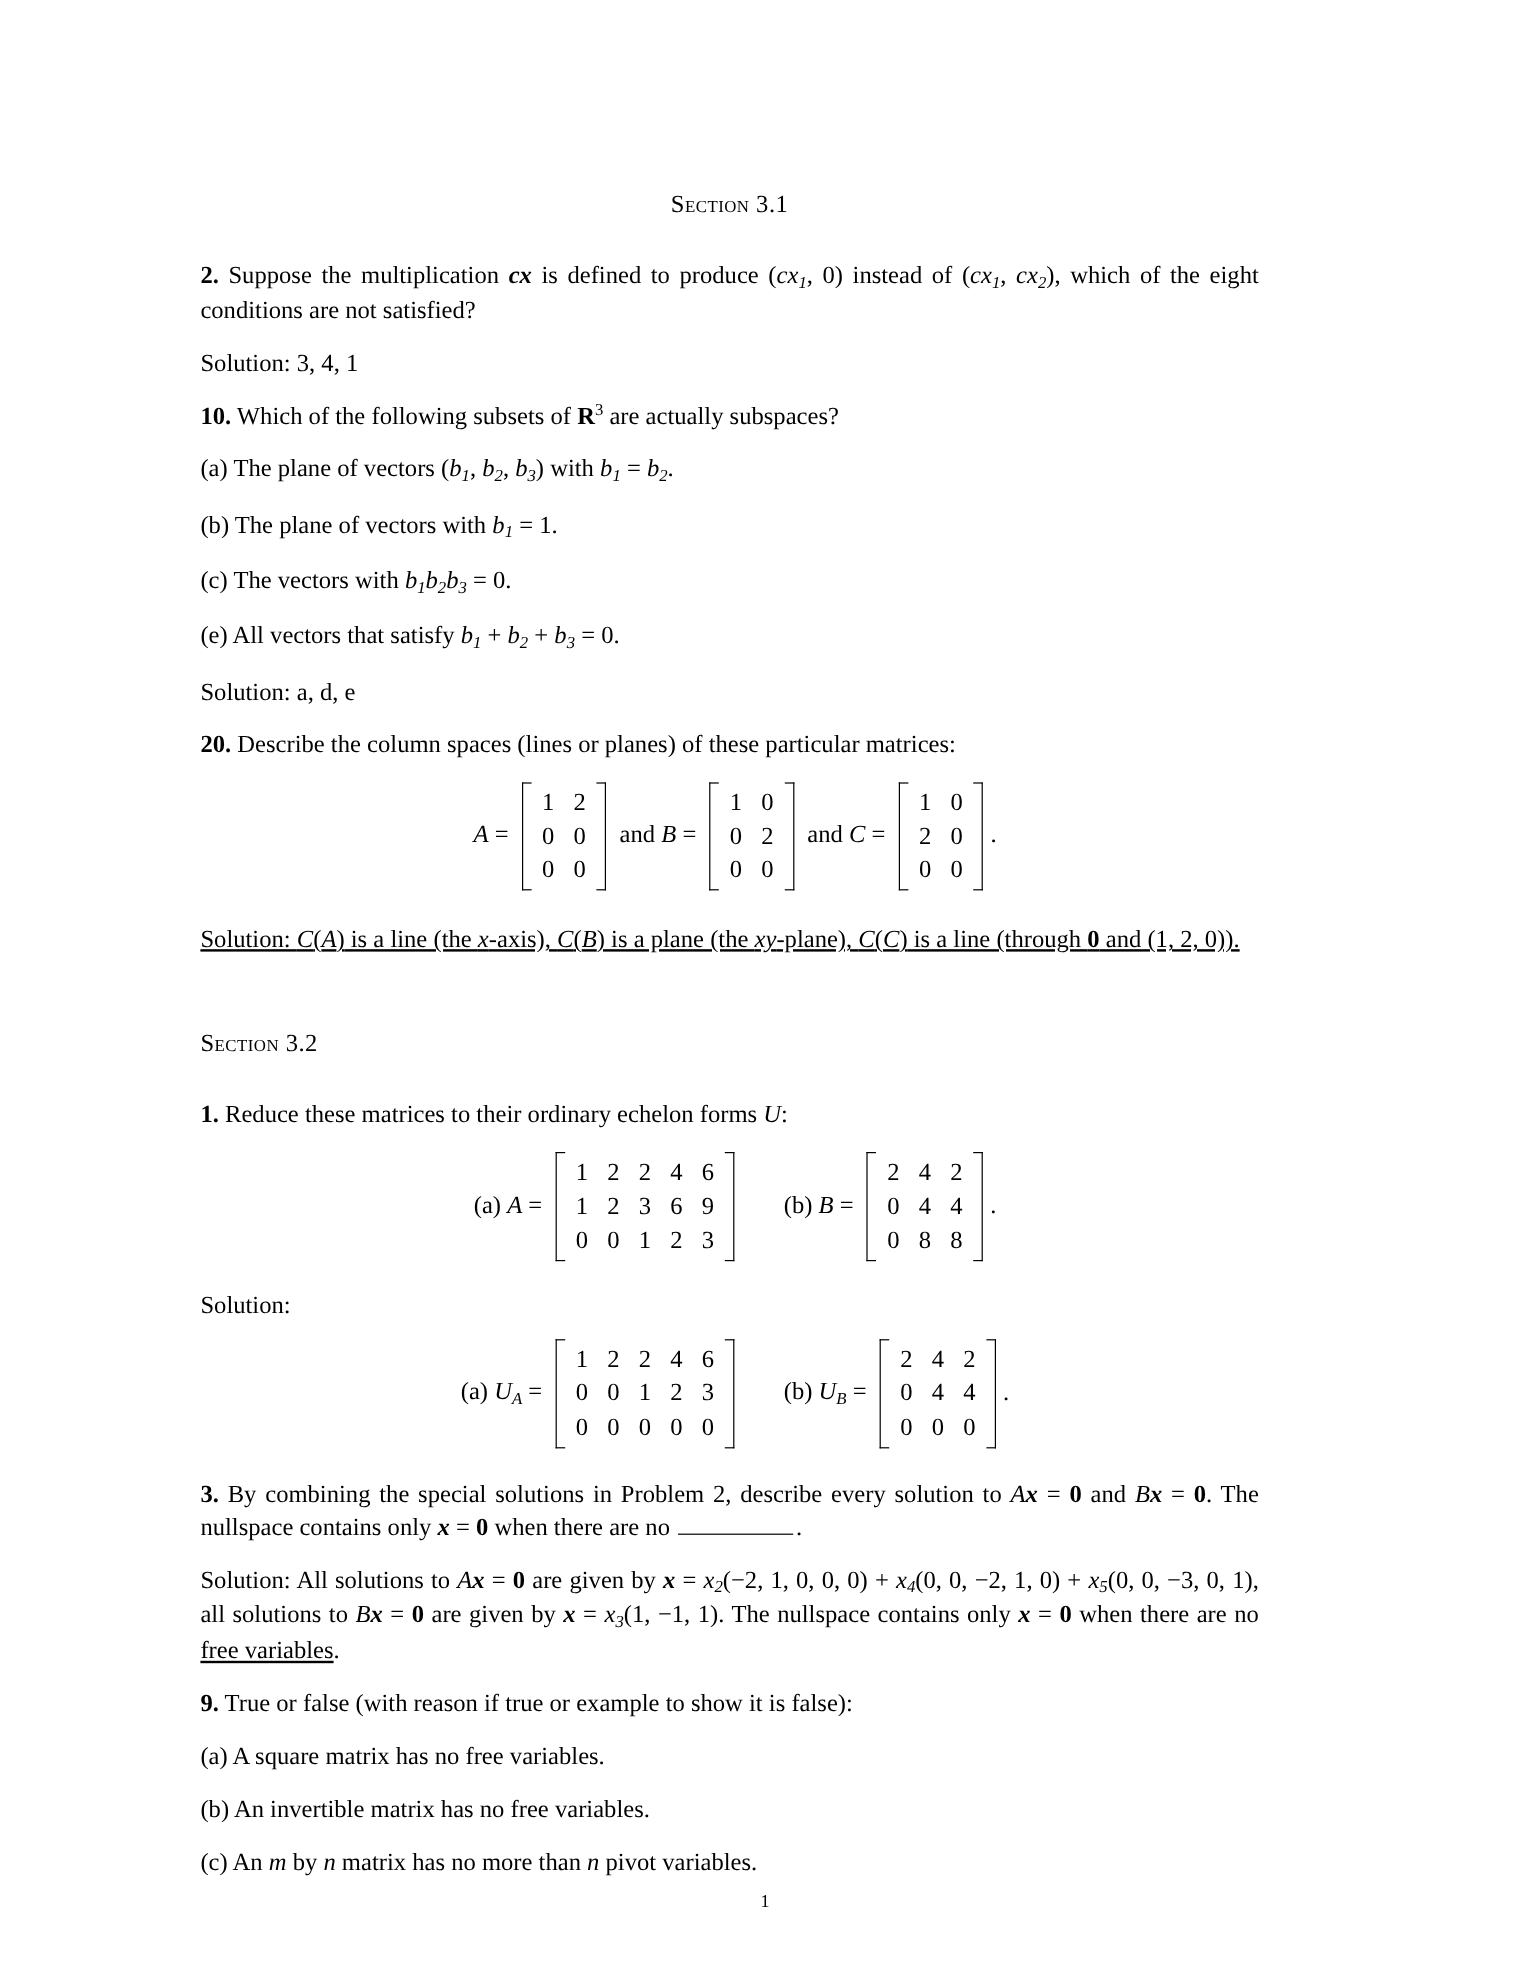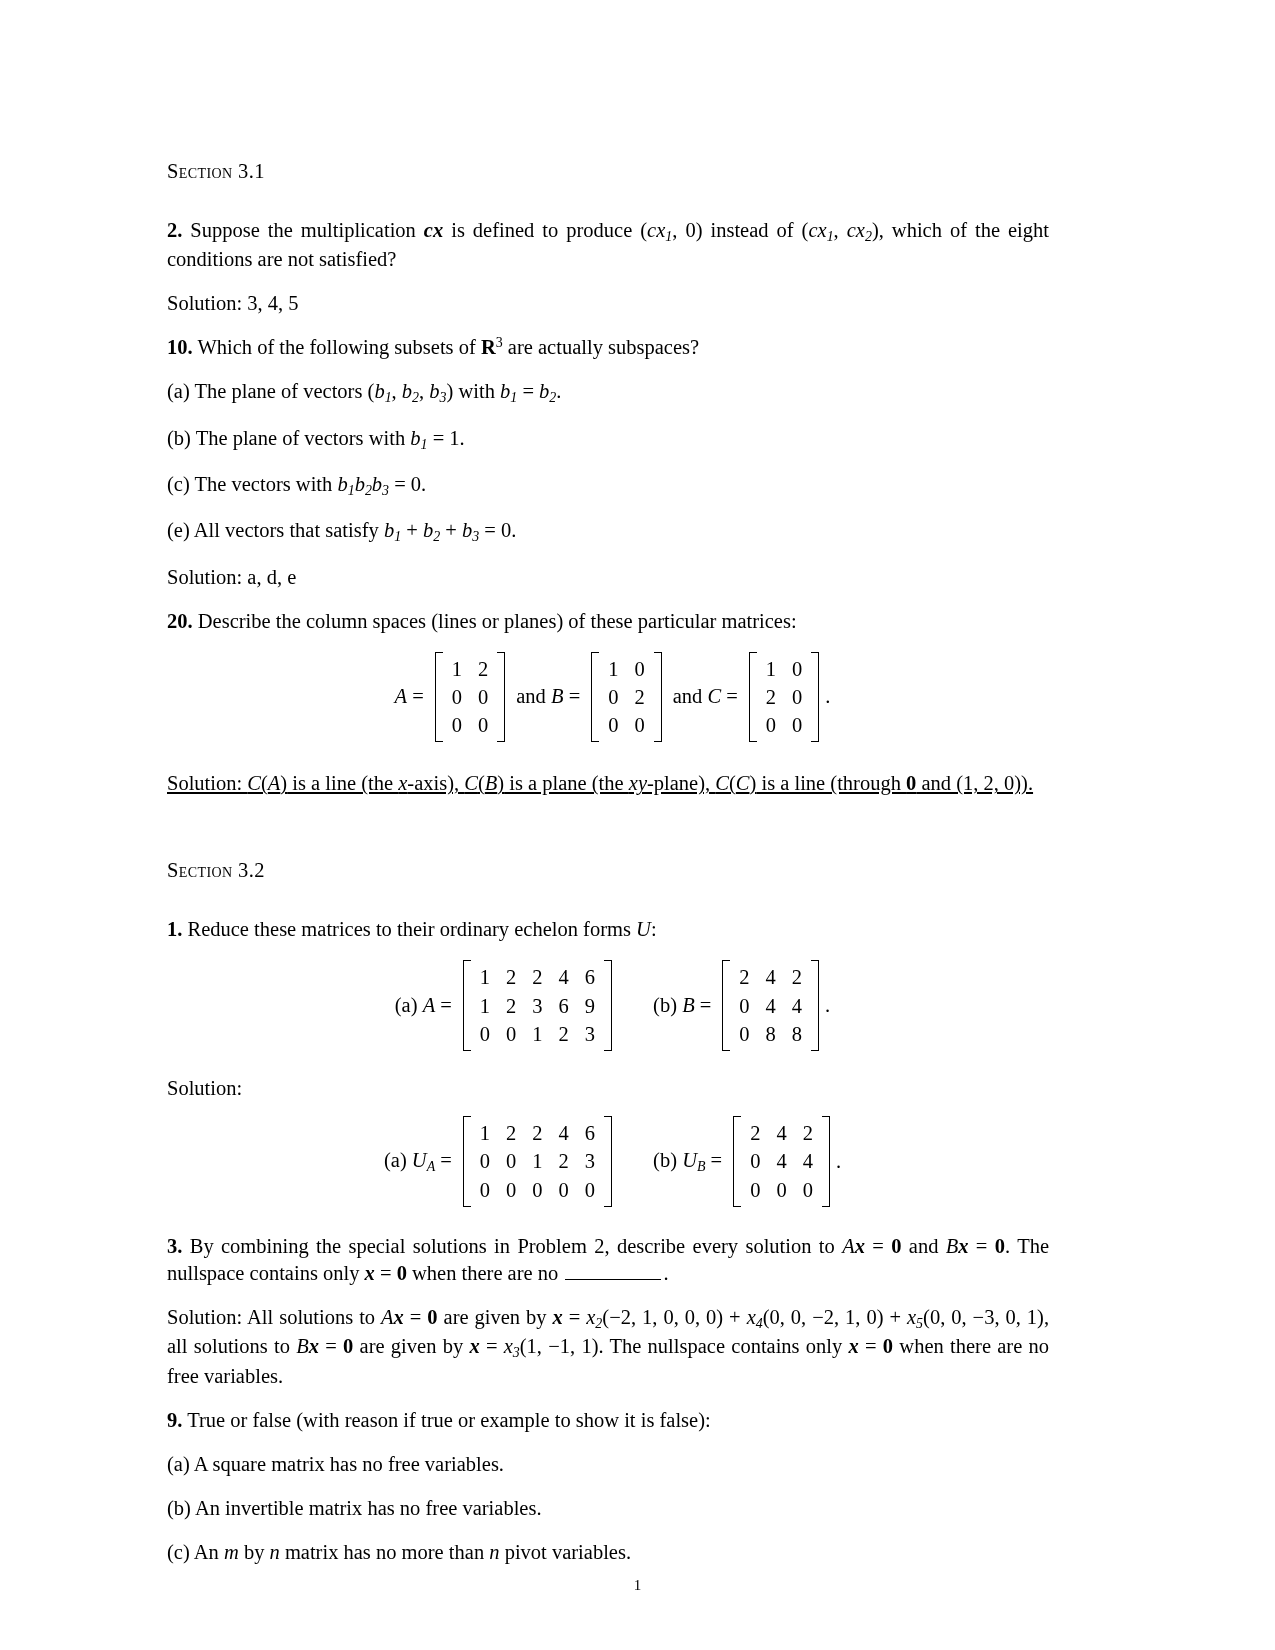--- a/index.html
+++ b/index.html
@@ -21,21 +21,21 @@
   }
   .content {
     position: absolute;
     left: 167px;
     top: 160px;
     width: 882px;
   }
 
   
   .section-head {
-    text-align: left;
+    text-align: center;
     font-size: 20.5px;
     letter-spacing: 0.4px;
     margin: 0 0 34px 0;
     font-variant: small-caps;
   }
   .section-head-2 {
     font-size: 20.5px;
     letter-spacing: 0.4px;
     margin: 62px 0 34px 0;
     font-variant: small-caps;
@@ -66,21 +66,21 @@
     font-style: normal;
   }
   .blank {
     display: inline-block;
     width: 96px;
     border-bottom: 1.5px solid #000;
     height: 0.85em;
     vertical-align: baseline;
     margin: 0 2px;
   }
-  .uline { }
+  .uline { text-decoration: underline; }
 
   
   .eq-row {
     display: flex;
     align-items: center;
     justify-content: center;
     gap: 0px;
     margin: 16px 0 18px 0;
     font-size: 20.5px;
   }
@@ -147,21 +147,21 @@
 <div class="page">
   <div class="content">
 
     <div class="section-head">Section 3.1</div>
 
     <p class="para">
       <span class="qnum">2.</span>
       <span>Suppose the multiplication </span><span class="bf"><span class="mi">c</span><span class="mi">x</span></span><span> is defined to produce </span>(<span class="mi">c</span><span class="mi">x</span><sub>1</sub><span>, 0)</span><span> instead of </span>(<span class="mi">c</span><span class="mi">x</span><sub>1</sub>, <span class="mi">c</span><span class="mi">x</span><sub>2</sub><span>), which of the eight conditions are not satisfied?</span>
     </p>
 
-    <p class="para nojust">Solution: 3, 4, 5</p>
+    <p class="para nojust">Solution: 3, 4, 1</p>
 
     <p class="para nojust">
       <span class="qnum">10.</span>
       <span>Which of the following subsets of </span><span class="bf mup">R</span><sup>3</sup><span> are actually subspaces?</span>
     </p>
 
     <p class="para nojust">
       <span>(a) The plane of vectors (</span><span class="mi">b</span><sub>1</sub>, <span class="mi">b</span><sub>2</sub>, <span class="mi">b</span><sub>3</sub><span>) with </span><span class="mi">b</span><sub>1</sub> = <span class="mi">b</span><sub>2</sub><span>.</span>
     </p>
 

